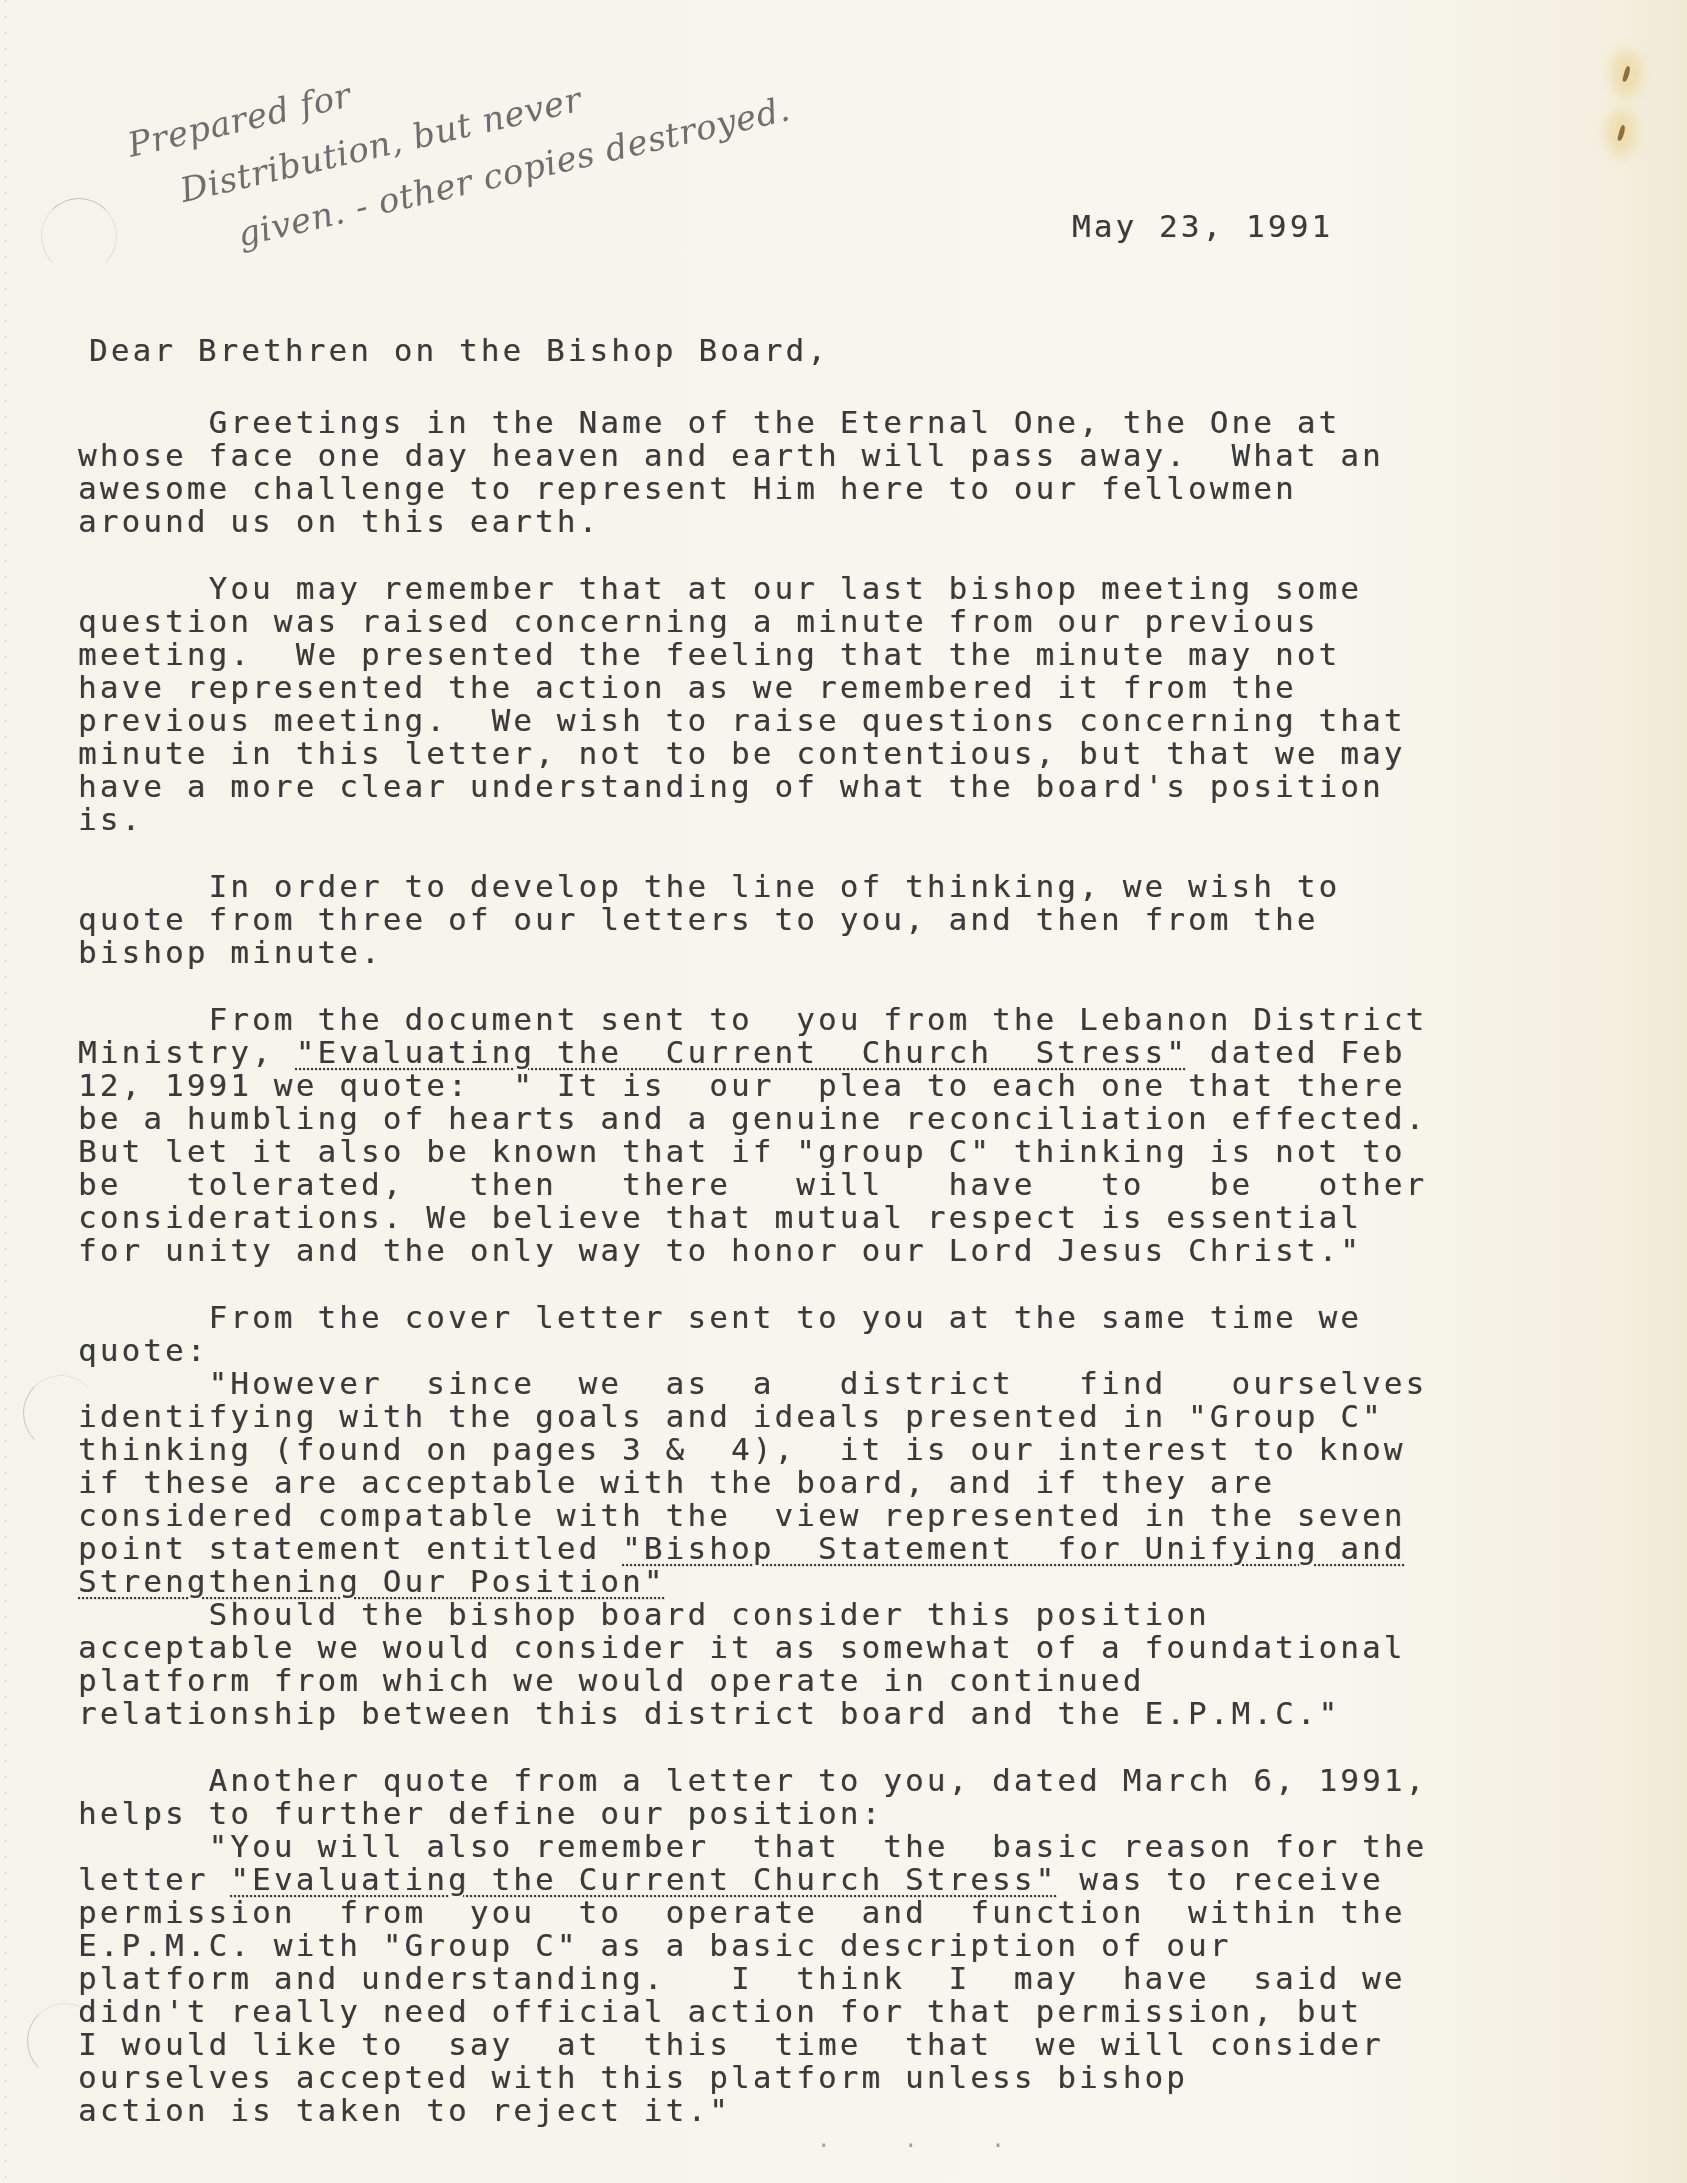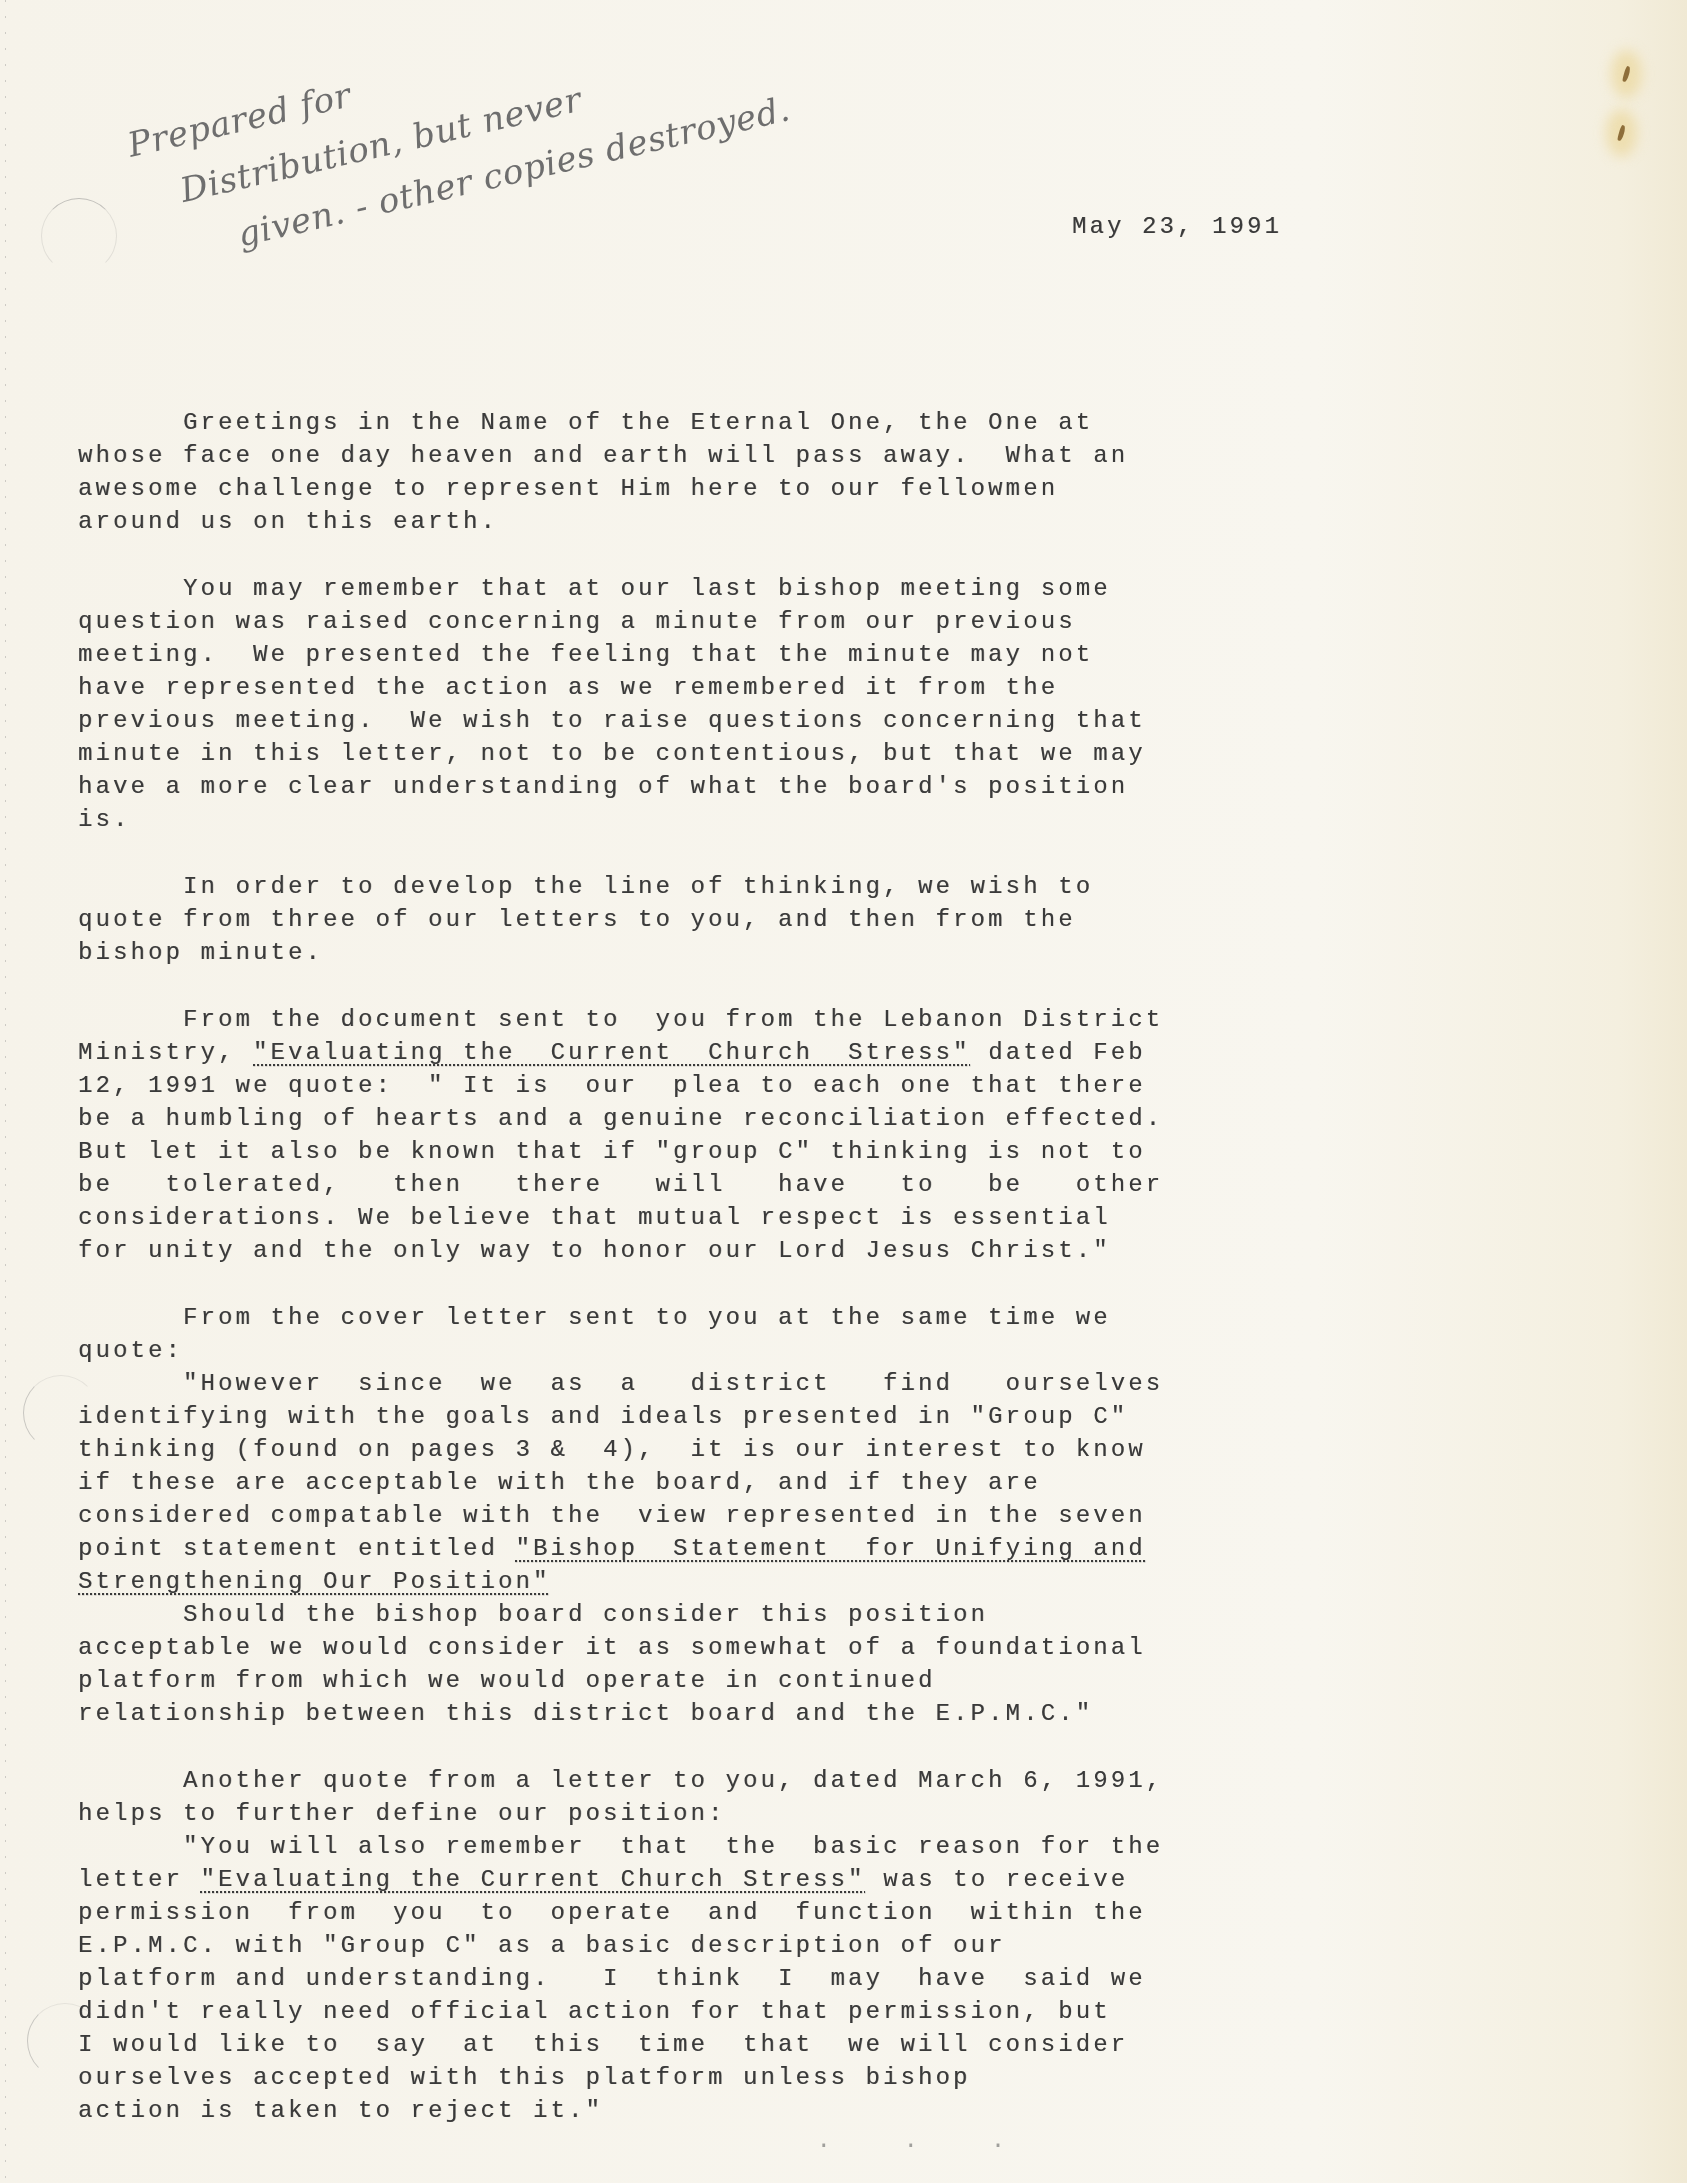--- a/index.html
+++ b/index.html
@@ -28,22 +28,22 @@
     transform:rotate(-13deg);transform-origin:0 0;
     font-family:"DejaVu Serif", serif;font-style:italic;
     font-size:34px;line-height:56px;color:#6e6e6e;
     letter-spacing:0.7px;white-space:nowrap;
   }
   .note .nl2{margin-left:41px;}
   .note .nl3{margin-left:87px;}
   
   .tw{
     color:#3a3a3a;
-    font-size:24px;line-height:33px;letter-spacing:3.1px;
-    white-space:pre;text-shadow:0.4px 0.4px 0 rgba(58,58,58,.45);font-family:Liberation Mono, monospace;
+    font-size:31px;line-height:33px;letter-spacing:3.1px;
+    white-space:pre;text-shadow:0.4px 0.4px 0 rgba(58,58,58,.45);
   }
   .date{position:absolute;left:1072px;top:210px;}
   .salutation{position:absolute;left:89px;top:334px;}
   .letter-body{position:absolute;left:78px;top:406px;width:1270px;}
   .para{margin:0 0 34px 0;}
   .line{height:33px;}
   .u{text-decoration:underline;text-decoration-style:dotted;text-decoration-thickness:2.3px;text-underline-offset:5.3px;}
   
   .smudge{position:absolute;width:9.3px;height:26.5px;}
   .smudge::before{content:"";position:absolute;inset:-10.6px;background:#ecd9a0;filter:blur(6.6px);opacity:.75;border-radius:50%;}
@@ -66,19 +66,20 @@
   <div class="smudge" style="left:1617px;top:120px;"></div>
 
   <div class="note">
     <div class="nl1">Prepared for</div>
     <div class="nl2">Distribution, but never</div>
     <div class="nl3">given. - other copies destroyed.</div>
   </div>
 
   <div class="tw date">May 23, 1991</div>
 
+  <div class="tw salutation">Dear Brethren on the Bishop Board,</div>
 
   <div class="tw letter-body"><div class="para"><div class="line"><span>      Greetings in the Name of the Eternal One, the One at</span></div><div class="line"><span>whose face one day heaven and earth will pass away.  What an</span></div><div class="line"><span>awesome challenge to represent Him here to our fellowmen</span></div><div class="line"><span>around us on this earth.</span></div></div><div class="para"><div class="line"><span>      You may remember that at our last bishop meeting some</span></div><div class="line"><span>question was raised concerning a minute from our previous</span></div><div class="line"><span>meeting.  We presented the feeling that the minute may not</span></div><div class="line"><span>have represented the action as we remembered it from the</span></div><div class="line"><span>previous meeting.  We wish to raise questions concerning that</span></div><div class="line"><span>minute in this letter, not to be contentious, but that we may</span></div><div class="line"><span>have a more clear understanding of what the board's position</span></div><div class="line"><span>is.</span></div></div><div class="para"><div class="line"><span>      In order to develop the line of thinking, we wish to</span></div><div class="line"><span>quote from three of our letters to you, and then from the</span></div><div class="line"><span>bishop minute.</span></div></div><div class="para"><div class="line"><span>      From the document sent to  you from the Lebanon District</span></div><div class="line"><span>Ministry, </span><span class="u">"Evaluating the  Current  Church  Stress"</span><span> dated Feb</span></div><div class="line"><span>12, 1991 we quote:  " It is  our  plea to each one that there</span></div><div class="line"><span>be a humbling of hearts and a genuine reconciliation effected.</span></div><div class="line"><span>But let it also be known that if "group C" thinking is not to</span></div><div class="line"><span>be   tolerated,   then   there   will   have   to   be   other</span></div><div class="line"><span>considerations. We believe that mutual respect is essential</span></div><div class="line"><span>for unity and the only way to honor our Lord Jesus Christ."</span></div></div><div class="para"><div class="line"><span>      From the cover letter sent to you at the same time we</span></div><div class="line"><span>quote:</span></div><div class="line"><span>      "However  since  we  as  a   district   find   ourselves</span></div><div class="line"><span>identifying with the goals and ideals presented in "Group C"</span></div><div class="line"><span>thinking (found on pages 3 &amp;  4),  it is our interest to know</span></div><div class="line"><span>if these are acceptable with the board, and if they are</span></div><div class="line"><span>considered compatable with the  view represented in the seven</span></div><div class="line"><span>point statement entitled </span><span class="u">"Bishop  Statement  for Unifying and</span></div><div class="line"><span class="u">Strengthening Our Position"</span></div><div class="line"><span>      Should the bishop board consider this position</span></div><div class="line"><span>acceptable we would consider it as somewhat of a foundational</span></div><div class="line"><span>platform from which we would operate in continued</span></div><div class="line"><span>relationship between this district board and the E.P.M.C."</span></div></div><div class="para"><div class="line"><span>      Another quote from a letter to you, dated March 6, 1991,</span></div><div class="line"><span>helps to further define our position:</span></div><div class="line"><span>      "You will also remember  that  the  basic reason for the</span></div><div class="line"><span>letter </span><span class="u">"Evaluating the Current Church Stress"</span><span> was to receive</span></div><div class="line"><span>permission  from  you  to  operate  and  function  within the</span></div><div class="line"><span>E.P.M.C. with "Group C" as a basic description of our</span></div><div class="line"><span>platform and understanding.   I  think  I  may  have  said we</span></div><div class="line"><span>didn't really need official action for that permission, but</span></div><div class="line"><span>I would like to  say  at  this  time  that  we will consider</span></div><div class="line"><span>ourselves accepted with this platform unless bishop</span></div><div class="line"><span>action is taken to reject it."</span></div></div></div>
 
   <div class="faint-dots">· · ·</div>
 
 </div>
 
 
 </body></html>

